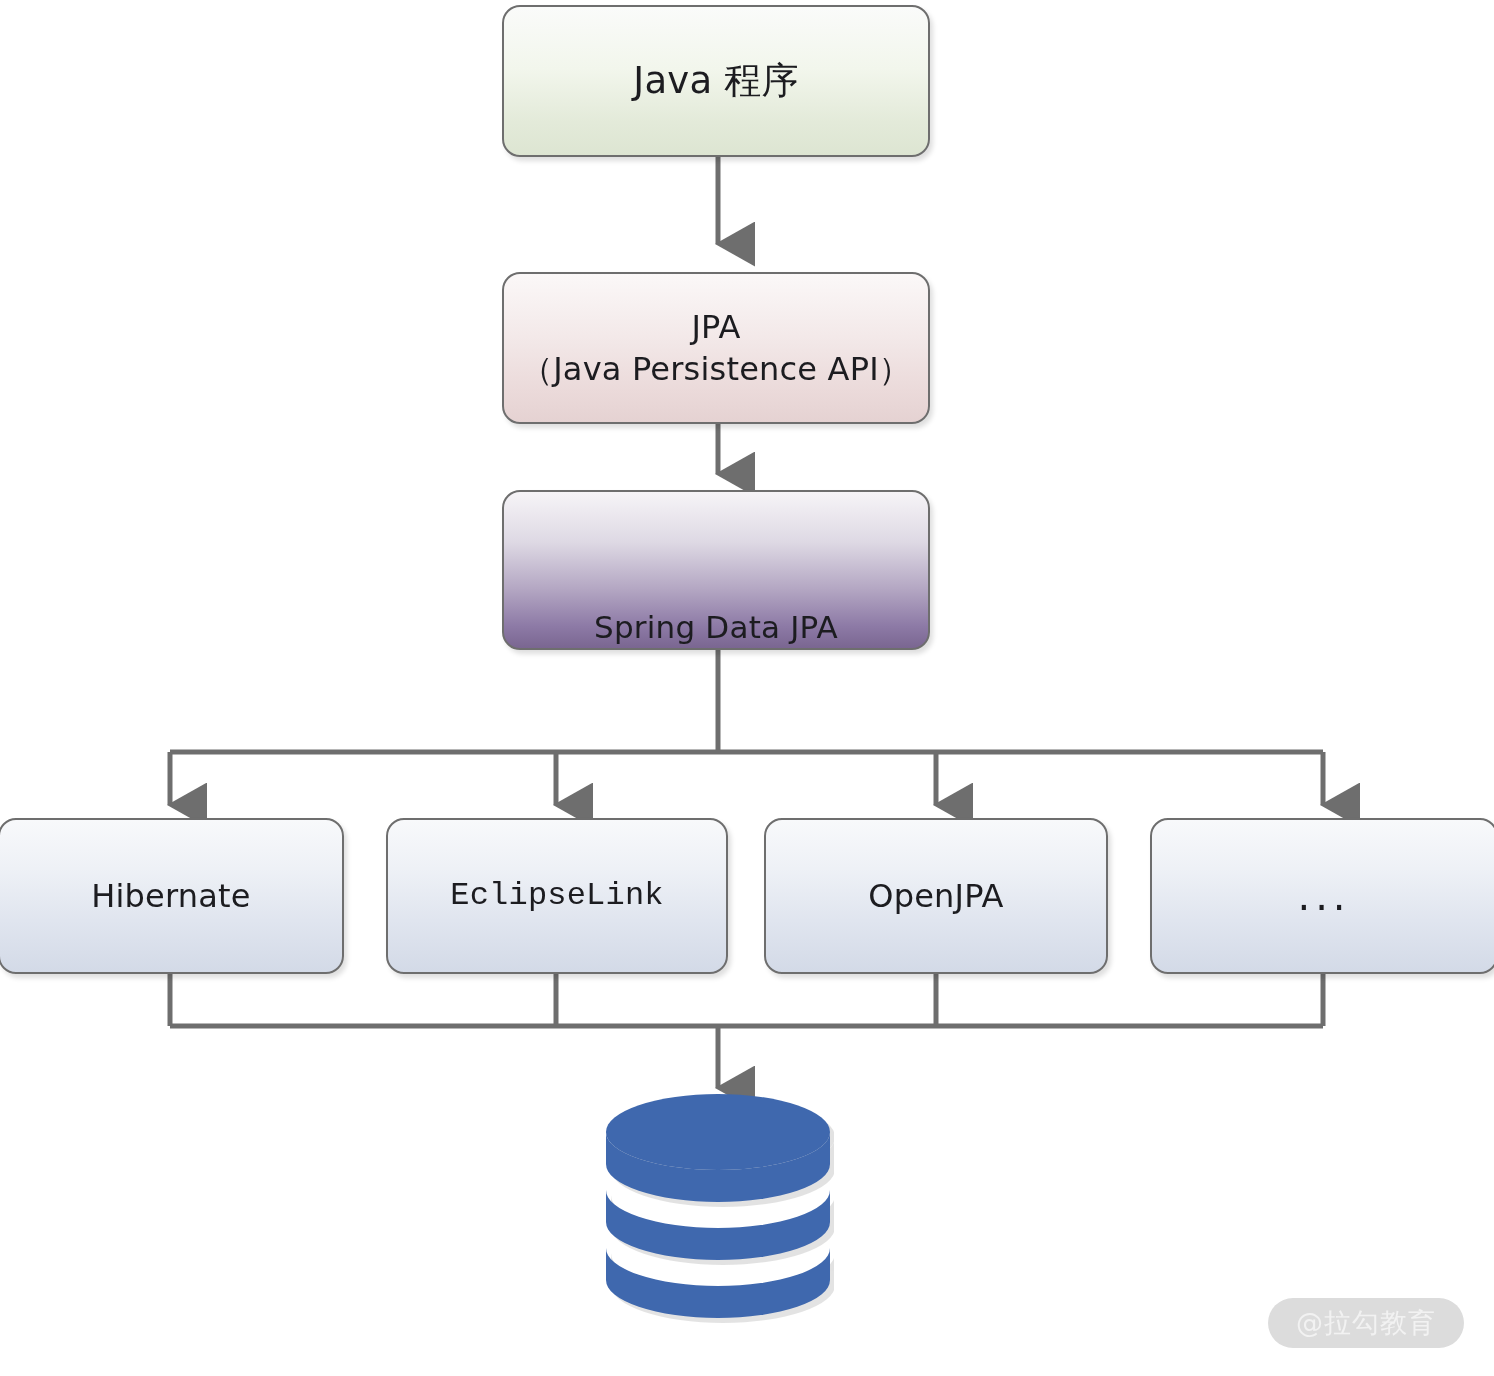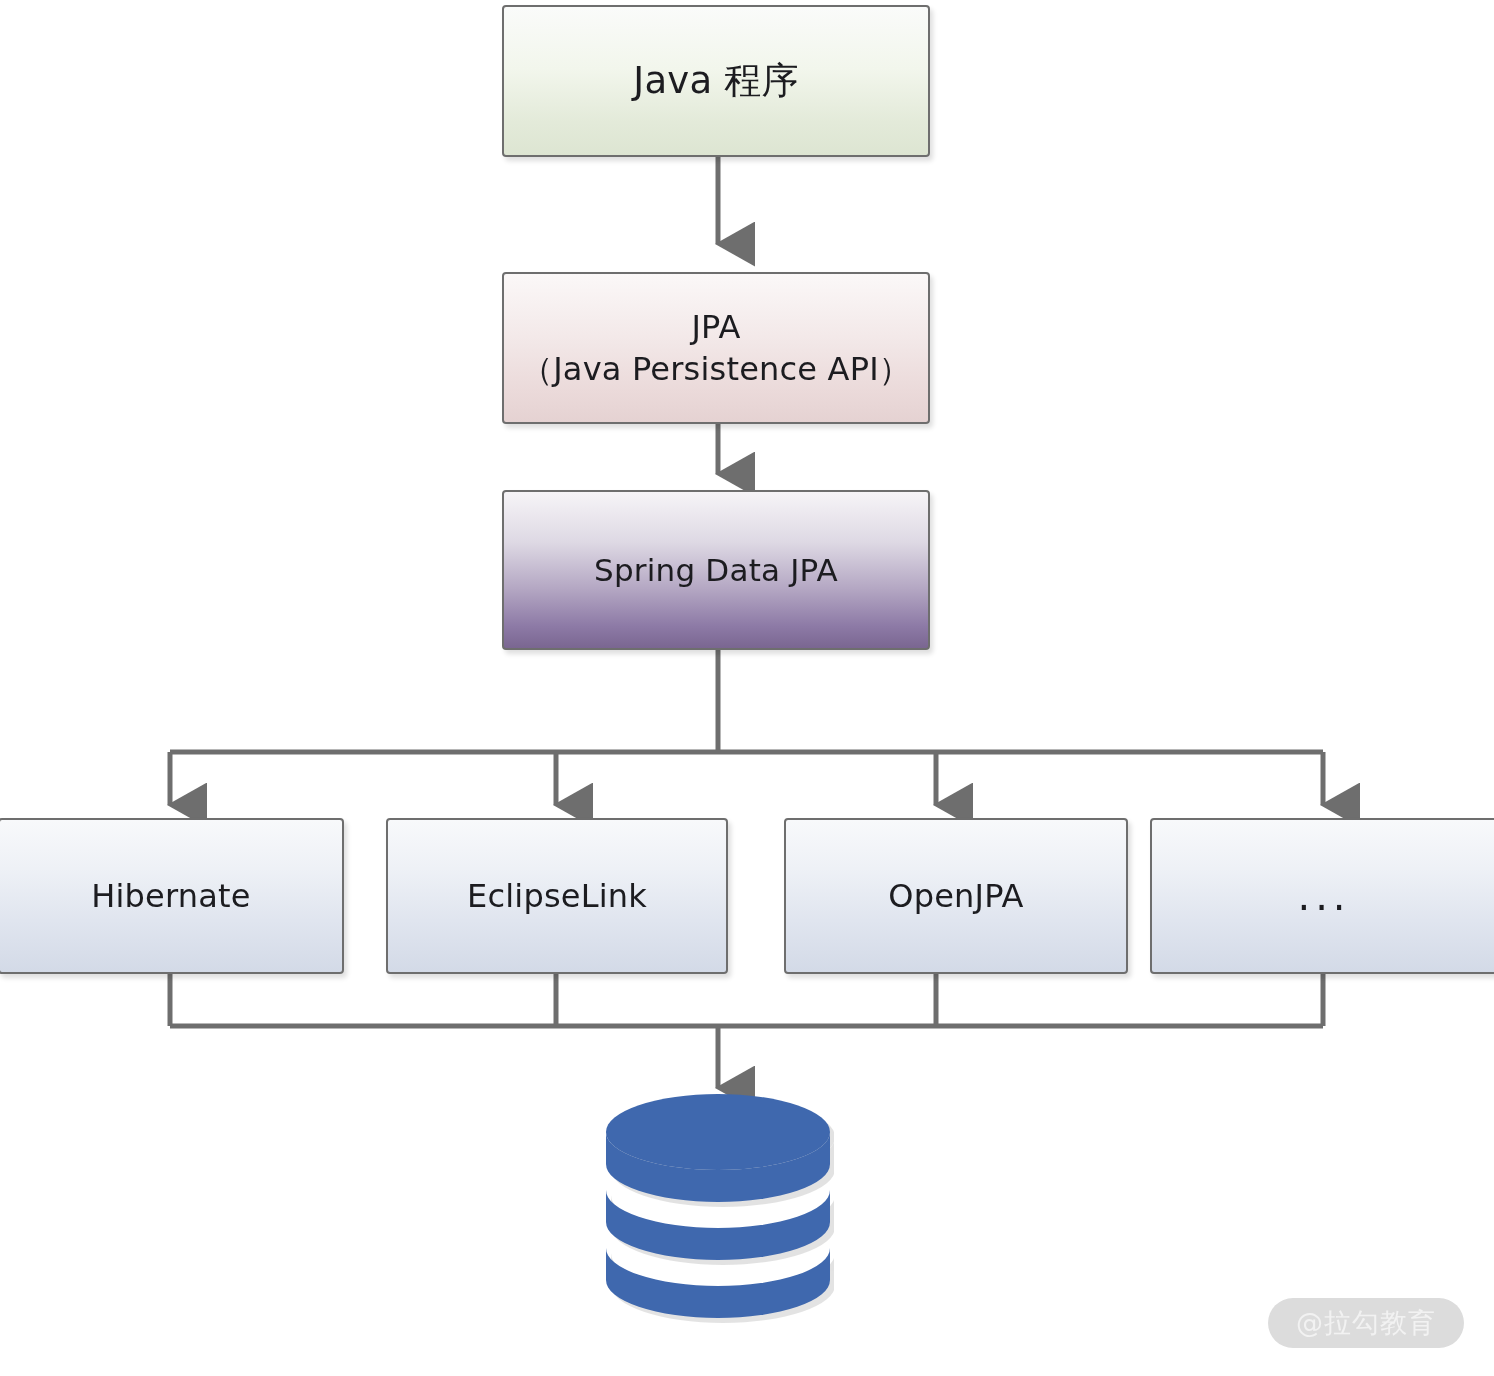--- a/index.html
+++ b/index.html
@@ -22,21 +22,21 @@
     left: 0;
     top: 0;
     width: 1494px;
     height: 1376px;
     pointer-events: none;
   }
   .node {
     position: absolute;
     box-sizing: border-box;
     border: 2px solid #6e6e6e;
-    border-radius: 4px;
+    border-radius: 18px;
     display: flex;
     align-items: center;
     justify-content: center;
     text-align: center;
     box-shadow: 3px 4px 5px rgba(0,0,0,0.13);
     z-index: 3;
   }
   .node .label {
     color: #1c1c20;
     line-height: 1.32;
@@ -64,33 +64,34 @@
   }
   #node-jpa .label { font-size: 32px; }
 
   
   #node-sdjpa {
     left: 502px;
     top: 490px;
     width: 428px;
     height: 160px;
     background: linear-gradient(180deg, #f6f4f7 0%, #ded9e4 32%, #b4a7c3 62%, #8d7aa6 86%, #7a6691 100%);
+    align-items: flex-end;
   }
   #node-sdjpa .label { font-size: 31px; }
 
   
   .provider {
     top: 818px;
     height: 156px;
     background: linear-gradient(180deg, #f8f9fb 0%, #eef1f6 32%, #e0e5ef 66%, #d3dae7 100%);
   }
   .provider .label { font-size: 32px; }
   #node-hibernate   { left: -2px;   width: 346px; }
-  #node-eclipselink { left: 386px;  width: 342px; }
-  #node-openjpa     { left: 764px;  width: 344px; margin-left: 20px; }
+  #node-eclipselink { left: 386px;  width: 342px; font-family: Liberation Mono, monospace; }
+  #node-openjpa     { left: 764px;  width: 344px; }
   #node-ellipsis    { left: 1150px; width: 348px; }
   #node-ellipsis .label { font-size: 40px; letter-spacing: 5px; }
 
   
   #db {
     position: absolute;
     left: 602px;
     top: 1090px;
     width: 232px;
     height: 238px;

